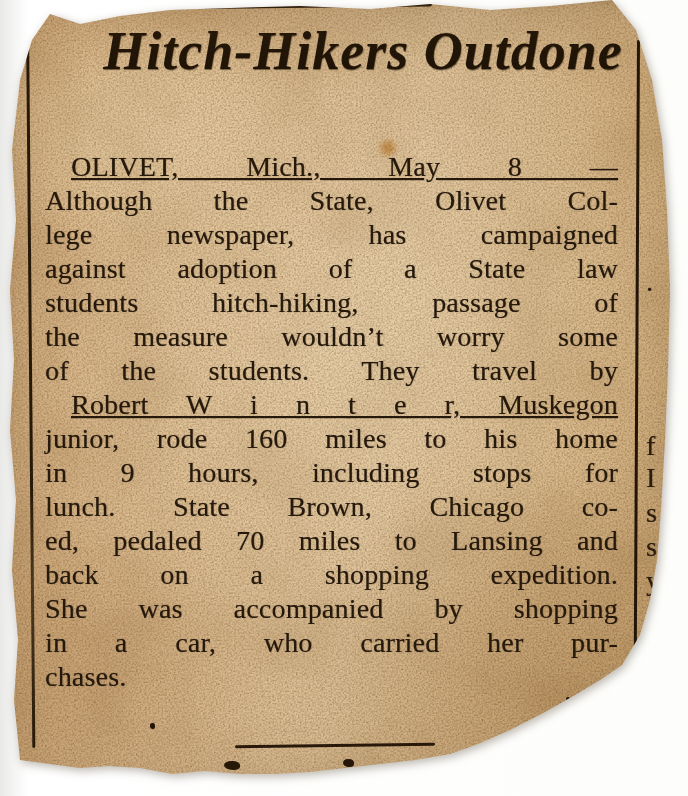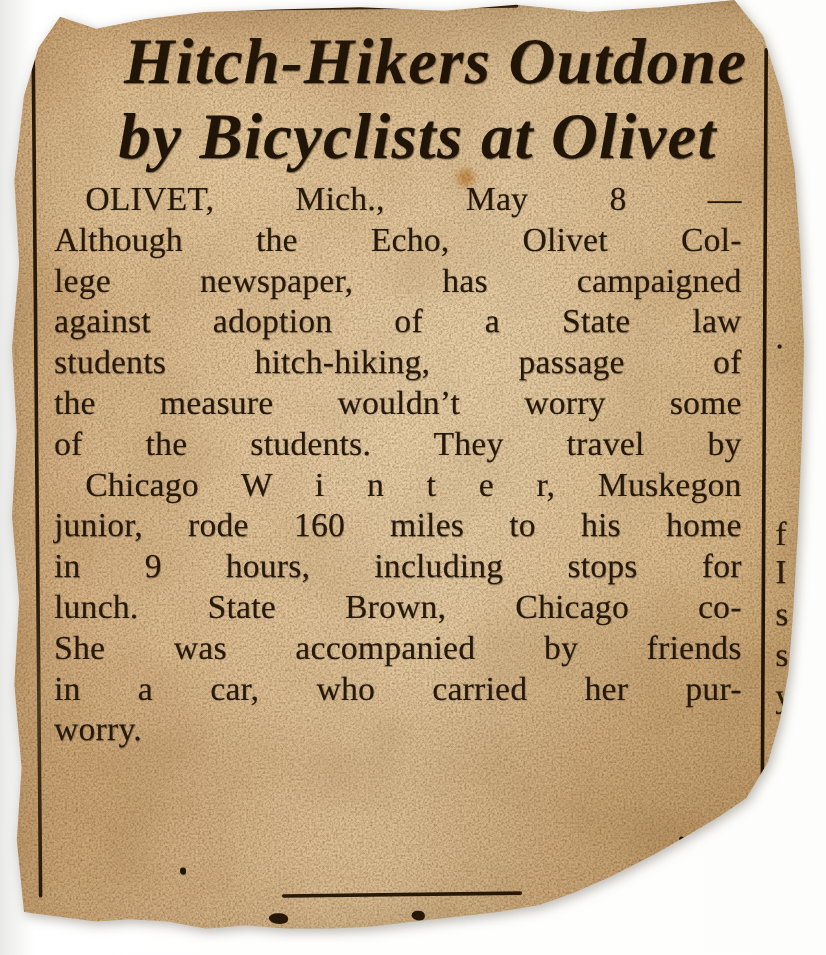--- a/index.html
+++ b/index.html
@@ -50,21 +50,21 @@
   }
   .headline .hl1{padding-left:30px;}
   .bodytext{
     position:absolute;left:45px;top:150px;width:573px;
     font-size:28px;line-height:34px;color:#281b0d;
     text-shadow:.4px .4px .8px rgba(35,22,9,.5);
     letter-spacing:.2px;
   }
   .line{text-align:justify;text-align-last:justify;}
   .line.flush{text-align-last:left;}
-  .line.indent{padding-left:26px;}
+  .line.indent{padding-left:26px;text-decoration:underline;}
   .fragments{position:absolute;left:646px;top:0;width:34px;height:796px;
     font-size:28px;color:#2a1c0e;text-shadow:.4px .4px .8px rgba(35,22,9,.5);}
   .frag{position:absolute;left:0;}
   .divider{position:absolute;left:235px;top:744px;width:200px;height:3px;
     background:#2a1a0c;transform:rotate(-.7deg);border-radius:2px;}
   .speck{position:absolute;background:#241607;border-radius:50% 50% 40% 60%;}
   .speck1{left:150px;top:723px;width:5px;height:6px;}
   .speck2{left:224px;top:761px;width:16px;height:9px;}
   .speck3{left:343px;top:759px;width:11px;height:8px;}
   .speck4{left:566px;top:697px;width:4px;height:4px;}
@@ -74,41 +74,42 @@
 
 <div class="paper-wrap">
   <div class="paper">
 
     <div class="rule rule-top"></div>
     <div class="rule rule-left"></div>
     <div class="rule rule-right"></div>
 
     <div class="headline">
       <div class="hl1">Hitch-Hikers Outdone</div>
-      <div class="hl2">by Bicyclists at Olivet</div>
     </div>
 
     <div class="bodytext">
       <div>
           <div class="line indent">OLIVET, Mich., May 8 —</div>
-          <div class="line">Although the Echo, Olivet Col-</div>
+          <div class="line">Although the State, Olivet Col-</div>
           <div class="line">lege newspaper, has campaigned</div>
           <div class="line">against adoption of a State law</div>
           <div class="line">students hitch-hiking, passage of</div>
           <div class="line">the measure wouldn’t worry some</div>
           <div class="line">of the students. They travel by</div>
         </div>
       <div>
-          <div class="line indent">Chicago W i n t e r, Muskegon</div>
+          <div class="line indent">Robert W i n t e r, Muskegon</div>
           <div class="line">junior, rode 160 miles to his home</div>
           <div class="line">in 9 hours, including stops for</div>
           <div class="line">lunch. State Brown, Chicago co-</div>
-          <div class="line">She was accompanied by friends</div>
+          <div class="line">ed, pedaled 70 miles to Lansing and</div>
+          <div class="line">back on a shopping expedition.</div>
+          <div class="line">She was accompanied by shopping</div>
           <div class="line">in a car, who carried her pur-</div>
-          <div class="line flush">worry.</div>
+          <div class="line flush">chases.</div>
         </div>
     </div>
 
     <div class="fragments">
         <span class="frag" style="top: 266px;">.</span>
         <span class="frag" style="top: 430px;">f</span>
         <span class="frag" style="top: 462px;">I</span>
         <span class="frag" style="top: 497px;">s</span>
         <span class="frag" style="top: 531px;">s</span>
         <span class="frag" style="top: 565px;">y</span>

